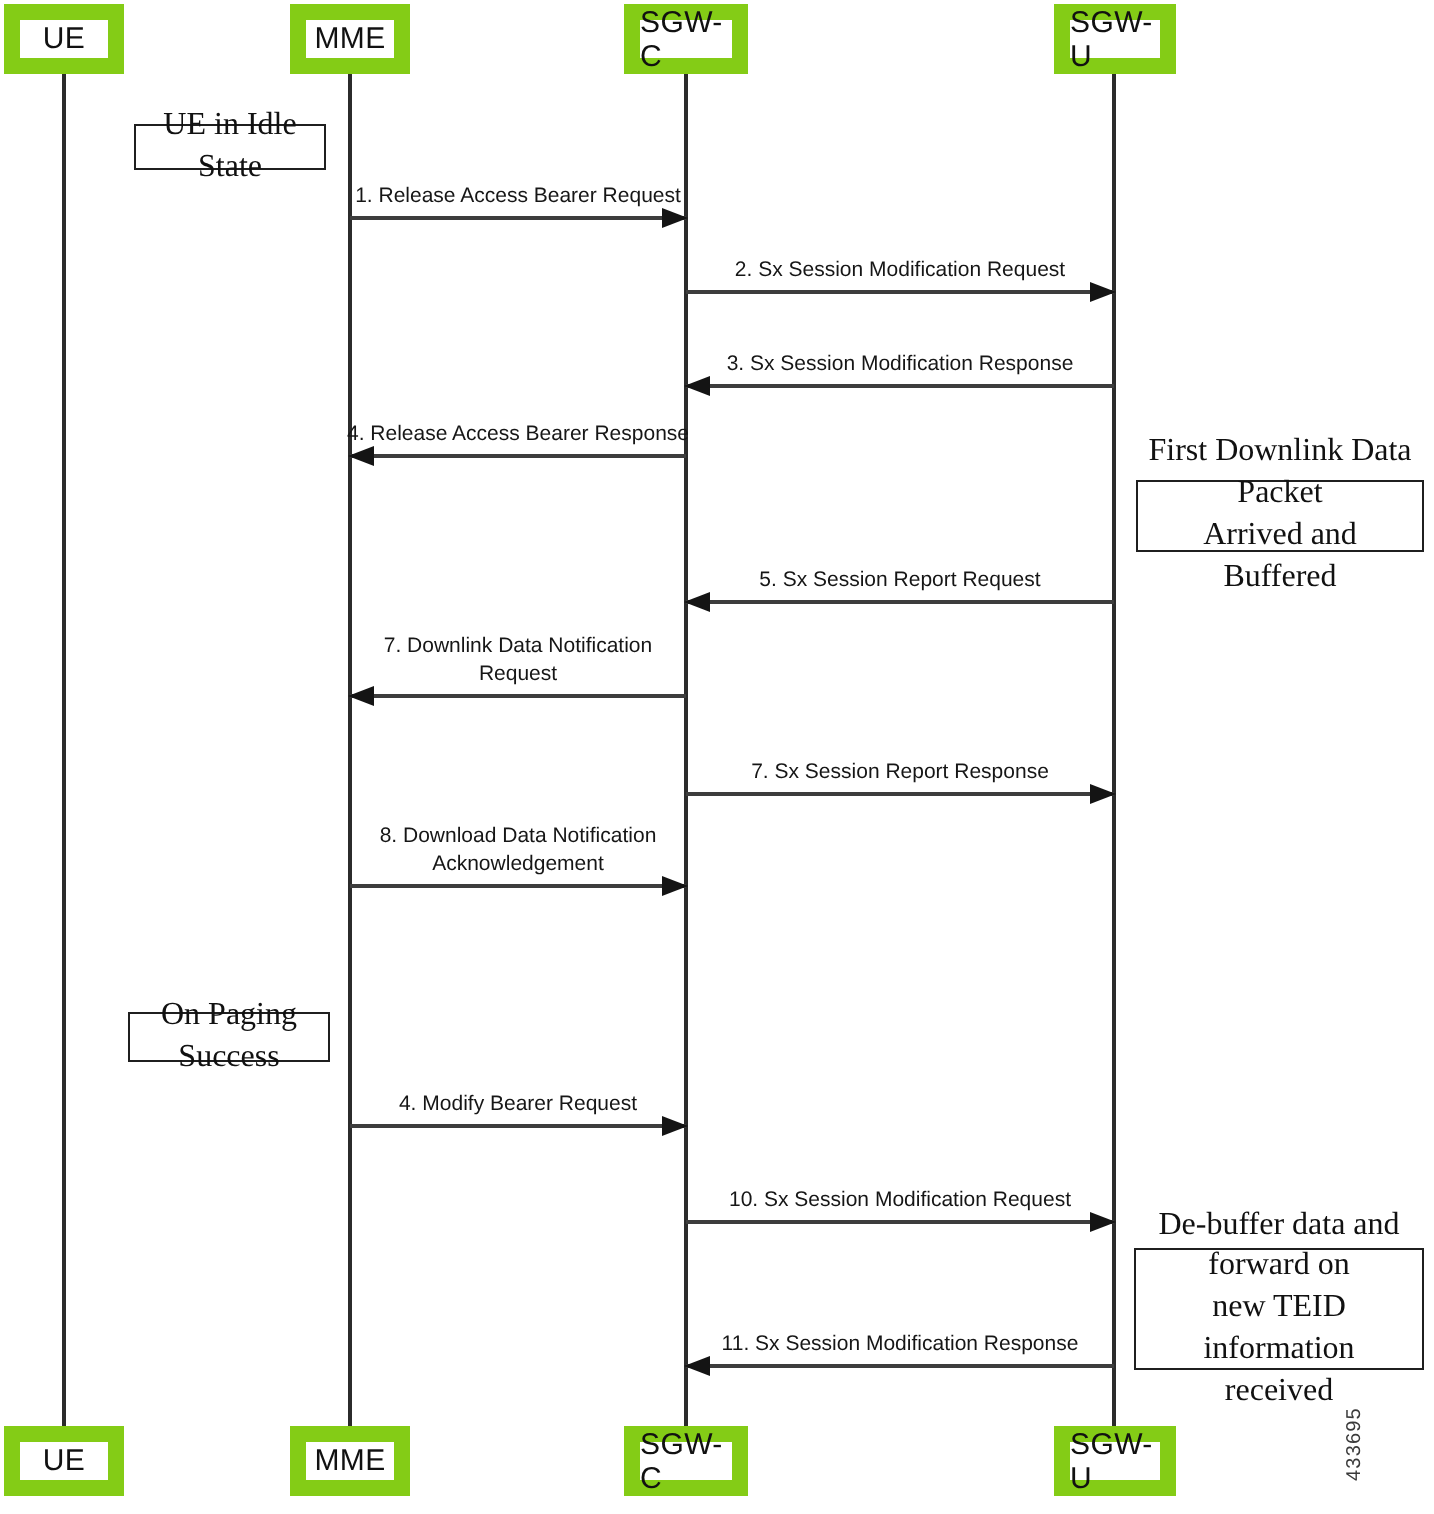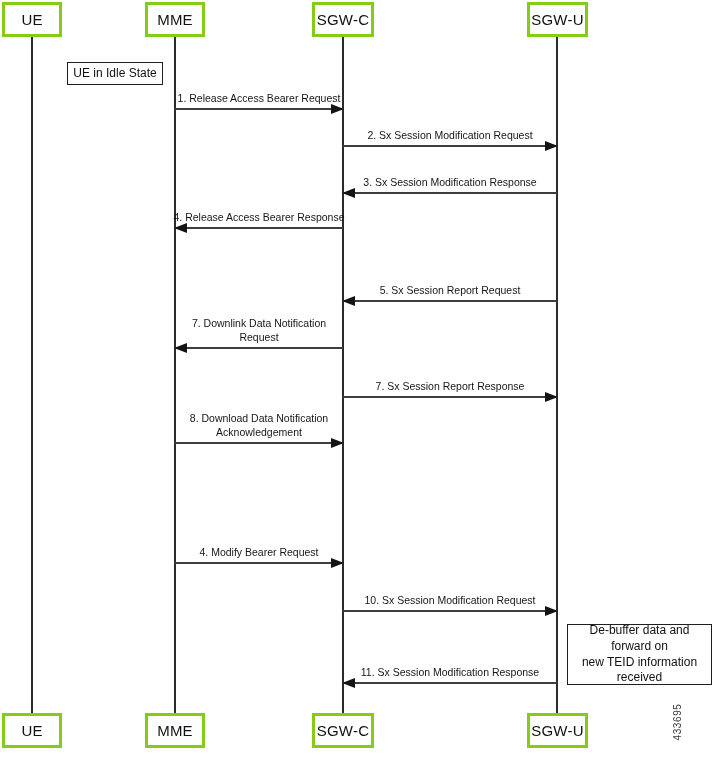--- a/index.html
+++ b/index.html
@@ -3,32 +3,33 @@
 <meta charset="utf-8">
 <style>
   html,body { margin:0; padding:0; background:#ffffff; }
   .canvas {
     position:relative; width:717px; height:757px; background:#ffffff;
     font-family:"Liberation Sans","DejaVu Sans",sans-serif; color:#111;
     overflow:hidden;
   }
   .actor {
     position:absolute; height:35px; box-sizing:border-box;
-    border:3px solid #84cc16; background:#ffffff;
+    border:8px solid #84cc16; background:#ffffff;
     display:flex; align-items:center; justify-content:center;
     font-size:15px; letter-spacing:0.2px; color:#111;
   }
   .lifeline {
     position:absolute; top:37px; height:676px; width:1.5px; background:#2b2b2b;
   }
   .note {
     position:absolute; box-sizing:border-box; border:1.5px solid #1f1f1f; background:#ffffff;
     display:flex; align-items:center; justify-content:center; text-align:center;
-    font-size:12px; line-height:1.3; color:#111; padding:2px 3px;
+    font-size:16px; line-height:1.3; color:#111; padding:2px 3px;
     white-space:pre-line;
+    font-family:Liberation Serif, serif;
   }
   .msg { position:absolute; height:0; }
   .msg-label {
     position:absolute; left:-14px; right:-14px; bottom:3px;
     text-align:center; font-size:10.5px; line-height:1.4; color:#161616;
     white-space:pre-line;
   }
   .msg-line {
     position:absolute; left:0; right:0; top:-1px; height:2px; background:#3d3d3d;
   }
@@ -58,20 +59,23 @@
   <div class="actor" style="left:145px;top:2px; width:60px">MME</div>
   <div class="actor" style="left:312px;top:2px; width:62px">SGW-C</div>
   <div class="actor" style="left:527px;top:2px; width:61px">SGW-U</div>
 
   <div class="actor" style="left:2px;  top:713px; width:60px">UE</div>
   <div class="actor" style="left:145px;top:713px; width:60px">MME</div>
   <div class="actor" style="left:312px;top:713px; width:62px">SGW-C</div>
   <div class="actor" style="left:527px;top:713px; width:61px">SGW-U</div>
 
   <div class="note" style="left:67px; top:62px;  width:96px;  height:23px">UE in Idle State</div>
+  <div class="note" style="left:568px;top:240px; width:144px; height:36px">First Downlink Data Packet
+Arrived and Buffered</div>
+  <div class="note" style="left:64px; top:506px; width:101px; height:25px">On Paging Success</div>
   <div class="note" style="left:567px;top:624px; width:145px; height:61px">De-buffer data and forward on
 new TEID information
 received</div>
 
   <div class="msg" style="top:109px;left:175px;width:168px">
     <div class="msg-label">1. Release Access Bearer Request</div>
     <div class="msg-line">
         <div class="arrowhead dir-right"></div>
       </div>
   </div>

